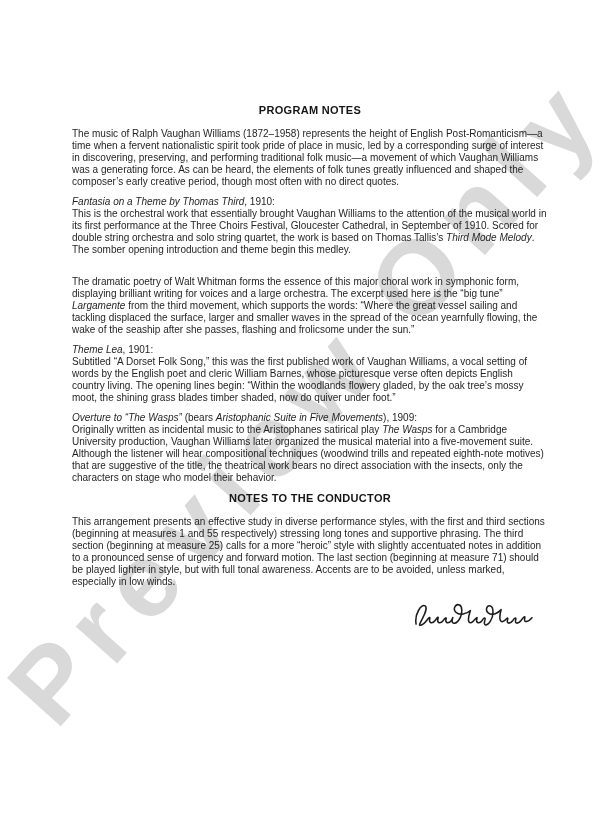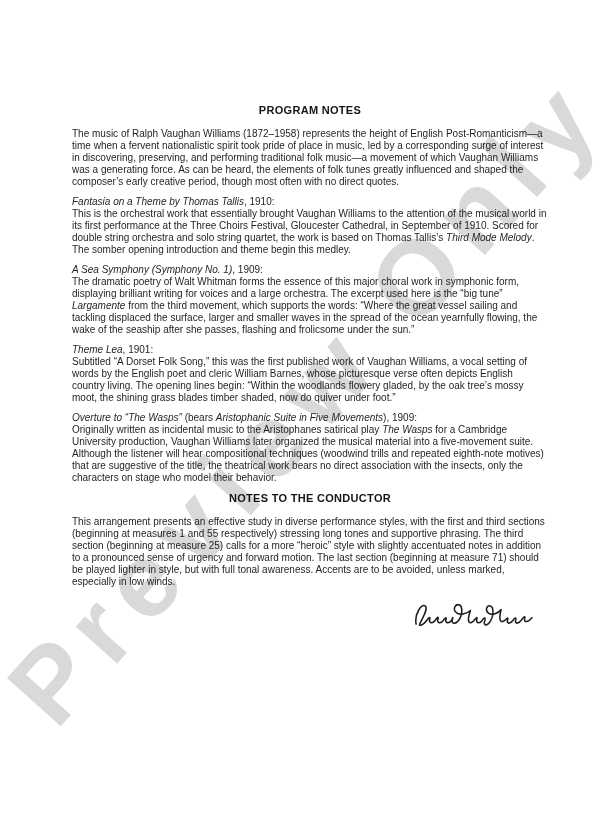--- a/index.html
+++ b/index.html
@@ -73,26 +73,26 @@
   <div class="watermark">Preview Only</div>
 
   <div class="content">
 
     <div class="section-title">PROGRAM NOTES</div>
 
     <p>The music of Ralph Vaughan Williams (1872–1958) represents the height of English Post-Romanticism—a time when a fervent nationalistic spirit took pride of place in music, led by a corresponding surge of interest in discovering, preserving, and performing traditional folk music—a movement of which Vaughan Williams was a generating force. As can be heard, the elements of folk tunes greatly influenced and shaped the composer’s early creative period, though most often with no direct quotes.</p>
 
 
     <div class="work-entry">
-      <span><i>Fantasia on a Theme by Thomas Tallis</i><span>, 1910:</span></span><br>
+      <span><i>Fantasia on a Theme by Thomas Third</i><span>, 1910:</span></span><br>
       <span><span>This is the orchestral work that essentially brought Vaughan Williams to the attention of the musical world in its first performance at the Three Choirs Festival, Gloucester Cathedral, in September of 1910. Scored for double string orchestra and solo string quartet, the work is based on Thomas Tallis’s </span><i>Third Mode Melody</i><span>. The somber opening introduction and theme begin this medley.</span></span>
     </div>
 
     <div class="work-entry">
-      <span><i>A Sea Symphony (Symphony No. 1)</i><span>, 1909:</span></span><br>
+      <br>
       <span><span>The dramatic poetry of Walt Whitman forms the essence of this major choral work in symphonic form, displaying brilliant writing for voices and a large orchestra. The excerpt used here is the “big tune” </span><i>Largamente</i><span> from the third movement, which supports the words: “Where the great vessel sailing and tackling displaced the surface, larger and smaller waves in the spread of the ocean yearnfully flowing, the wake of the seaship after she passes, flashing and frolicsome under the sun.”</span></span>
     </div>
 
     <div class="work-entry">
       <span><i>Theme Lea</i><span>, 1901:</span></span><br>
       <span><span>Subtitled “A Dorset Folk Song,” this was the first published work of Vaughan Williams, a vocal setting of words by the English poet and cleric William Barnes, whose picturesque verse often depicts English country living. The opening lines begin: “Within the woodlands flowery gladed, by the oak tree’s mossy moot, the shining grass blades timber shaded, now do quiver under foot.”</span></span>
     </div>
 
     <div class="work-entry">
       <span><i>Overture to “The Wasps”</i><span> (bears </span><i>Aristophanic Suite in Five Movements</i><span>), 1909:</span></span><br>

